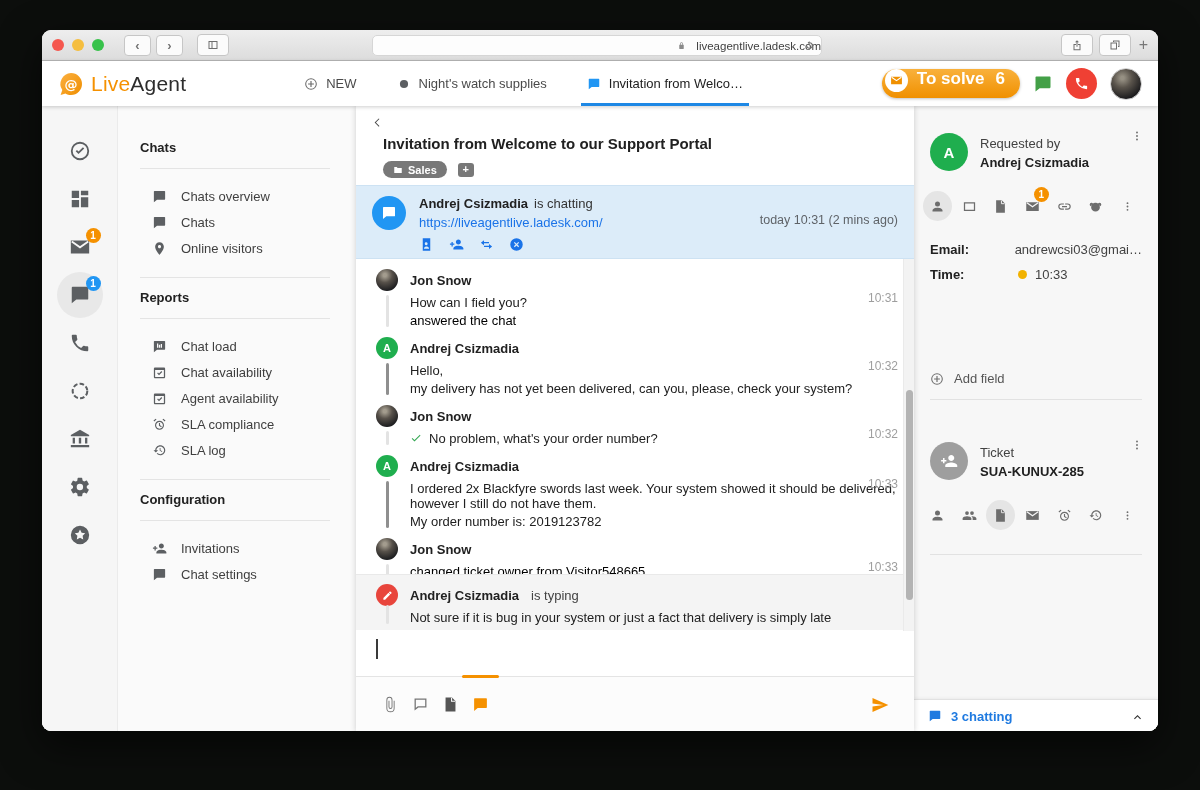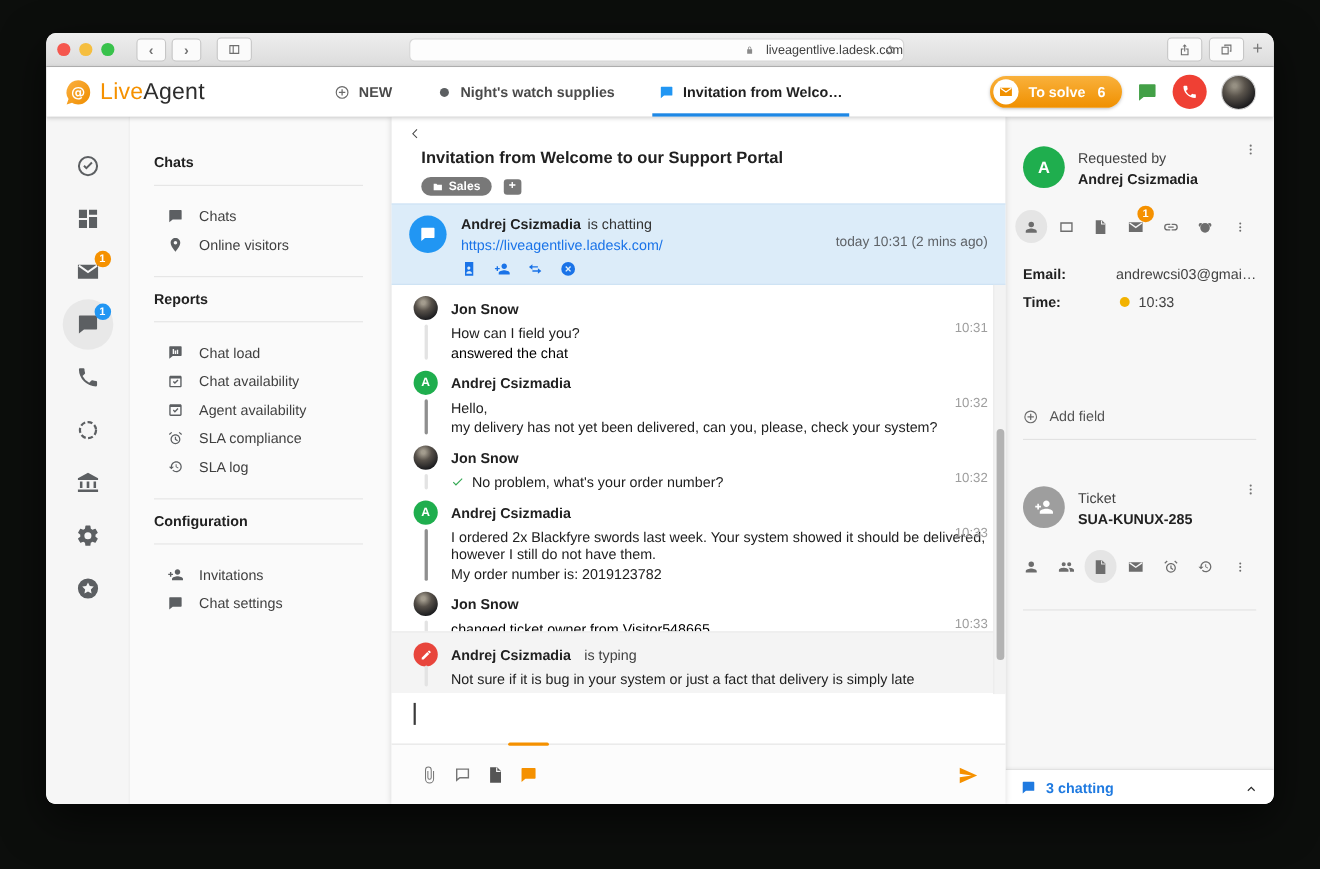--- a/index.html
+++ b/index.html
@@ -31,28 +31,28 @@
   .chrome-right{margin-left:auto;display:flex;align-items:center}
 
   
   .appbar{height:45px;background:#fff;display:flex;align-items:center;padding:0 16px;
           box-shadow:0 1px 4px rgba(0,0,0,.2);position:relative;z-index:6}
   .logo{display:flex;align-items:center;gap:7px}
   .brand{font-size:21px;font-weight:normal;letter-spacing:.2px}
   .brand .live{color:#f59100}.brand .agent{color:#2d2d2d}
   .tabs{display:flex;gap:40px;margin-left:118px;height:100%;align-items:center}
   .tab{position:relative;height:100%;display:flex;align-items:center;gap:8px;font-size:13px;
-       font-weight:bold;color:#4a4a4a;cursor:default;white-space:nowrap}
+       font-weight:normal;color:#4a4a4a;cursor:default;white-space:nowrap}
   .tab .svgi{width:14px;height:14px;color:#6b6b6b}
   .tab.active{color:#212121}
   .tab.active .svgi{color:#2196f3}
   .tab.active::after{content:'';position:absolute;left:-6px;right:-6px;bottom:0;height:3px;background:#1e88e5}
   .actions{margin-left:auto;display:flex;align-items:center;gap:13px}
   .tosolve{height:29px;border-radius:15px;background:linear-gradient(#f9b13c,#f09000);display:flex;
-           align-items:center;gap:9px;padding:0 15px 0 3px;color:#fff;font-weight:bold;font-size:13px;
+           gap:9px;padding:0 15px 0 3px;color:#fff;font-weight:bold;font-size:17px;
            box-shadow:0 1px 3px rgba(0,0,0,.25)}
   .tosolve .circ{width:23px;height:23px;border-radius:50%;background:#fff;color:#f09000;
            display:flex;align-items:center;justify-content:center}
   .tosolve .circ .svgi{width:13px;height:13px}
   .tosolve .cnt{margin-left:2px}
   .greenbubble{width:20px;height:20px;color:#43a047}
   .redphone{width:31px;height:31px;border-radius:50%;background:#ef4034;color:#fff;display:flex;
             align-items:center;justify-content:center}
   .redphone .svgi{width:15px;height:15px}
   .useravatar{width:30px;height:30px;border-radius:50%;border:1px solid #d0d0d0;
@@ -334,20 +334,28 @@
 
     <nav class="sidenav">
         <div class="nav-heading">Chats</div>
         <div class="nav-divider"></div>
         <div class="nav-item">
           <span class="svgi">
             <svg viewBox="0 0 24 24">
               <path d="M4 3h16c.6 0 1 .4 1 1v12c0 .6-.4 1-1 1H8l-5 4V4c0-.6.4-1 1-1z"></path>
             </svg>
           </span>
+          <span>Chats overview</span>
+        </div>
+        <div class="nav-item">
+          <span class="svgi">
+            <svg viewBox="0 0 24 24">
+              <path d="M4 3h16c.6 0 1 .4 1 1v12c0 .6-.4 1-1 1H8l-5 4V4c0-.6.4-1 1-1z"></path>
+            </svg>
+          </span>
           <span>Chats</span>
         </div>
         <div class="nav-item">
           <span class="svgi">
             <svg viewBox="0 0 24 24">
               <path fill-rule="evenodd" d="M12 2C8.1 2 5 5.1 5 9c0 5.2 7 13 7 13s7-7.8 7-13c0-3.9-3.1-7-7-7zm0 9.5c-1.4 0-2.5-1.1-2.5-2.5S10.6 6.5 12 6.5s2.5 1.1 2.5 2.5-1.1 2.5-2.5 2.5z"></path>
             </svg>
           </span>
           <span>Online visitors</span>
         </div>

